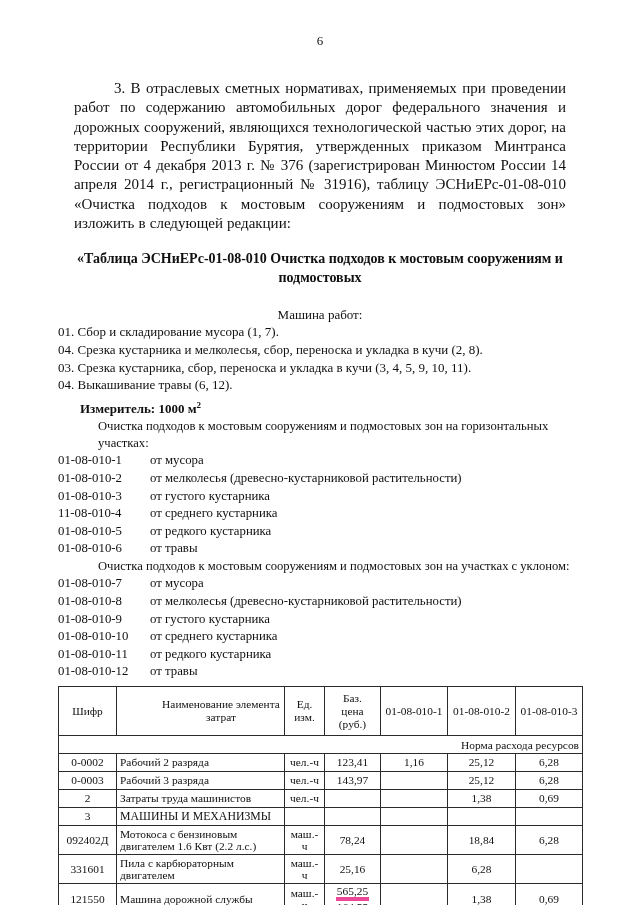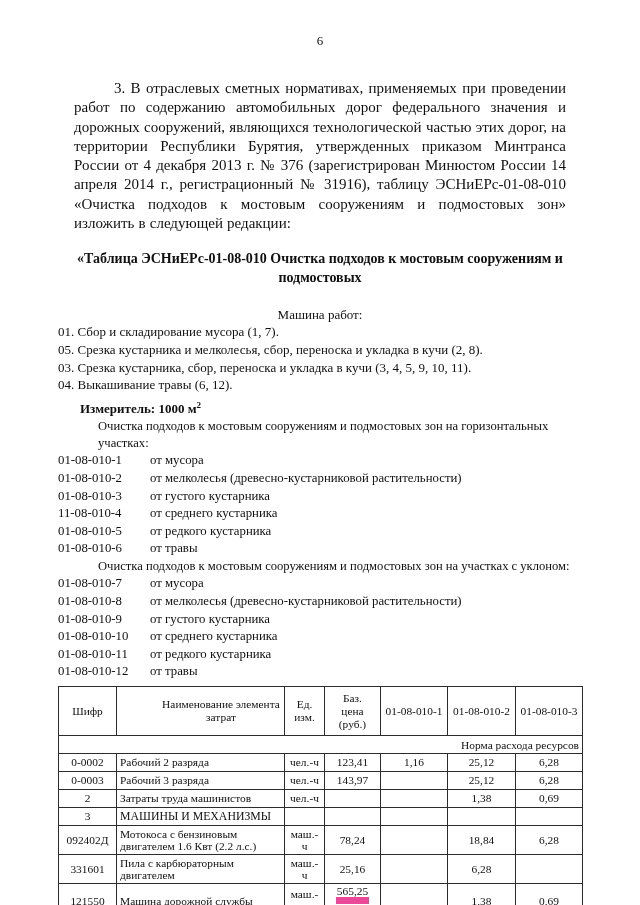--- a/index.html
+++ b/index.html
@@ -127,21 +127,21 @@
   .c { text-align: center; }
   .l { text-align: left; padding-left: 5px; }
   .b { font-weight: bold; }
   td.tight { height: 15px; line-height: 13px; }
   td.machrow { height: 26px; line-height: 12.5px; }
   .frac {
     display: inline-block;
     text-align: center;
     line-height: 12px;
   }
-  .frac .num { border-bottom: 7px solid #ec4899; display: block; padding: 0 1px; }
+  .frac .num { border-bottom: 4px solid #ec4899; display: block; padding: 0 1px; }
   .frac .den { display: block; padding: 0 1px; }
   .mech-title { font-weight: bold; font-size: 11.8px; }
   .two-line { line-height: 12.5px; }
 </style>
 </head>
 <body>
 
 <div class="page">
 
   <div class="page-number">6</div>
@@ -151,21 +151,21 @@
     <p class="body-par">3. В отраслевых сметных нормативах, применяемых при проведении работ по содержанию автомобильных дорог федерального значения и дорожных сооружений, являющихся технологической частью этих дорог, на территории Республики Бурятия, утвержденных приказом Минтранса России от 4 декабря 2013 г. № 376 (зарегистрирован Минюстом России 14 апреля 2014 г., регистрационный № 31916), таблицу ЭСНиЕРс-01-08-010 «Очистка подходов к мостовым сооружениям и подмостовых зон» изложить в следующей редакции:</p>
 
     <div class="title-block">
       <div>«Таблица ЭСНиЕРс-01-08-010 Очистка подходов к мостовым сооружениям и подмостовых</div>
     </div>
 
     <div class="works-heading">Машина работ:</div>
 
     <div class="works-list">
       <div>01. Сбор и складирование мусора (1, 7).</div>
-      <div>05. Срезка кустарника и мелколесья, сбор, переноска и укладка в кучи (2, 8).</div>
+      <div>04. Срезка кустарника и мелколесья, сбор, переноска и укладка в кучи (2, 8).</div>
       <div>03. Срезка кустарника, сбор, переноска и укладка в кучи (3, 4, 5, 9, 10, 11).</div>
       <div>04. Выкашивание травы (6, 12).</div>
     </div>
 
     <div class="meter"><span>Измеритель: 1000 м</span><sup>2</sup></div>
 
     <div class="group-caption">Очистка подходов к мостовым сооружениям и подмостовых зон на горизонтальных</div>
     <div class="group-caption">участках:</div>
 
     <div class="code-list">

